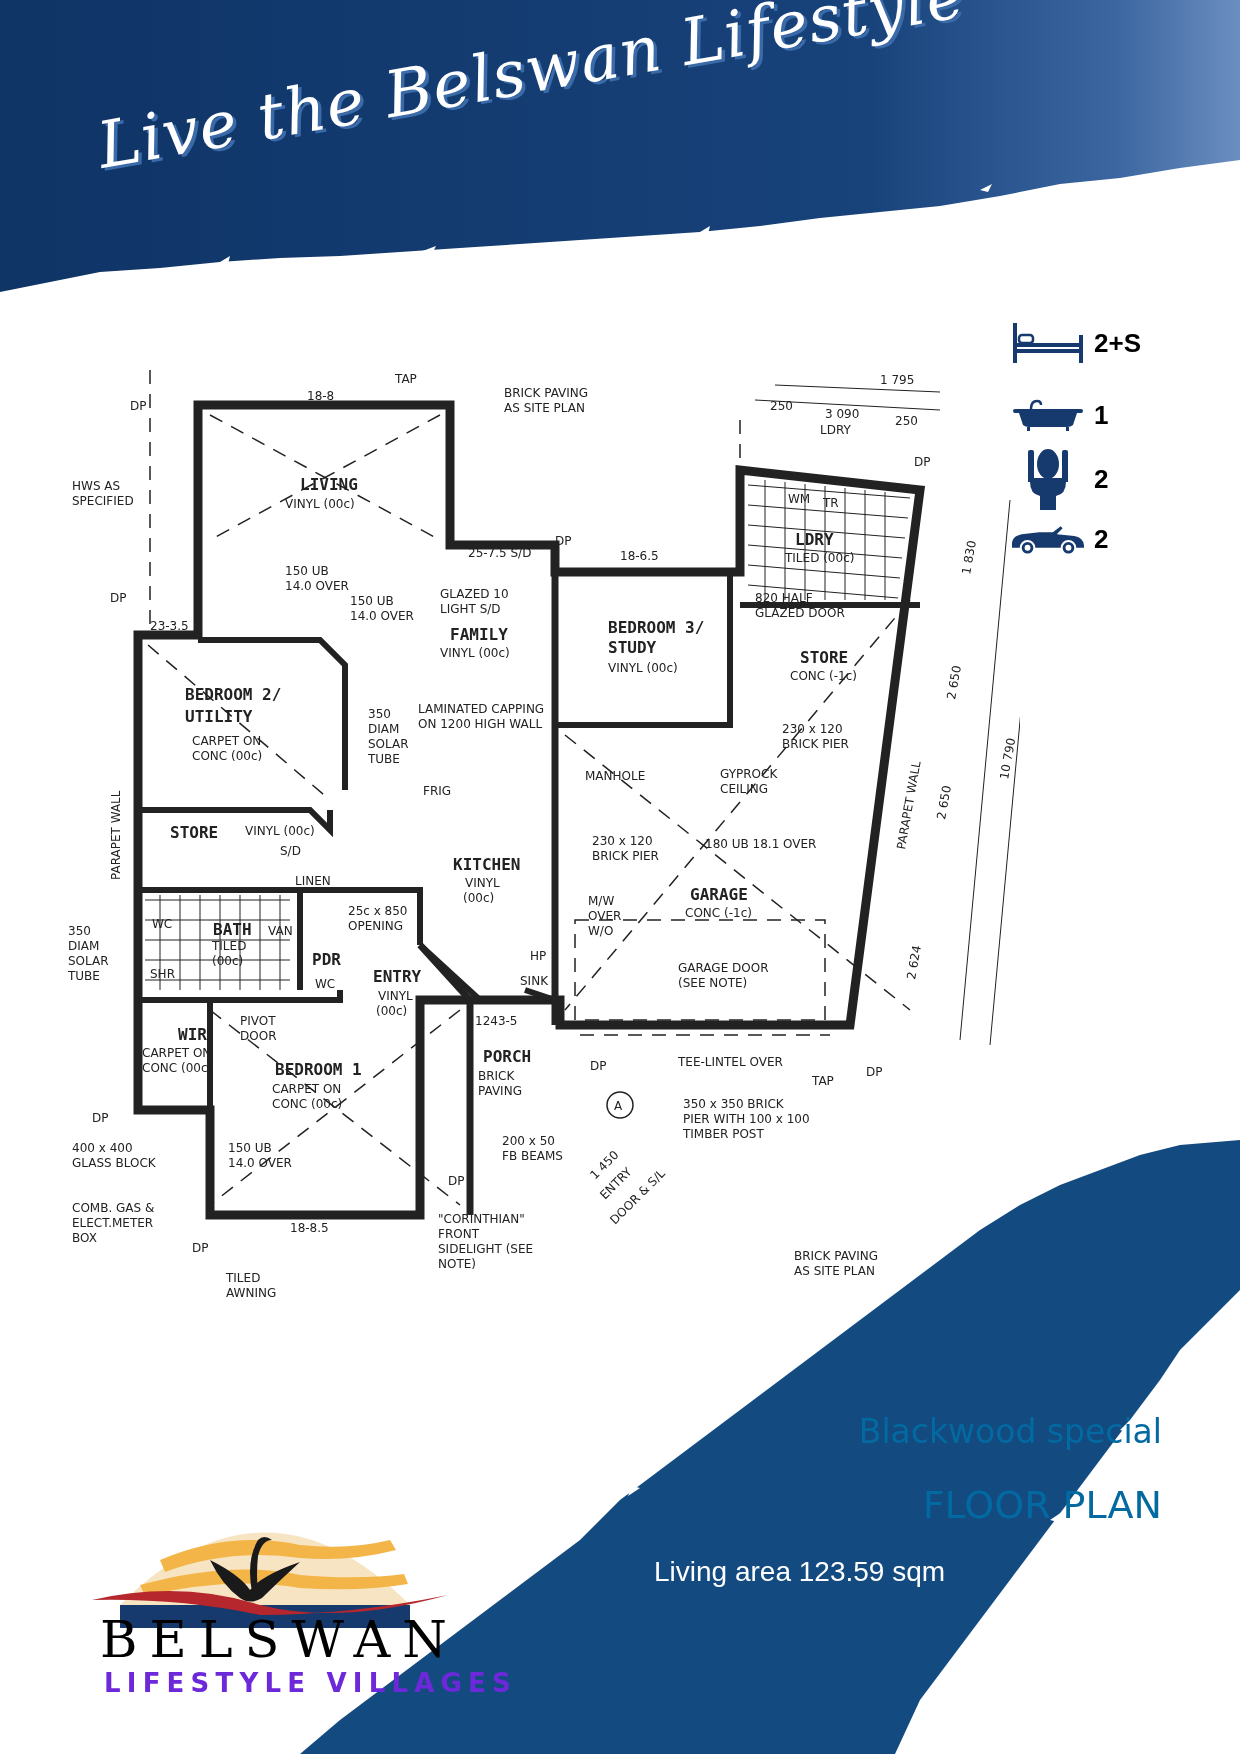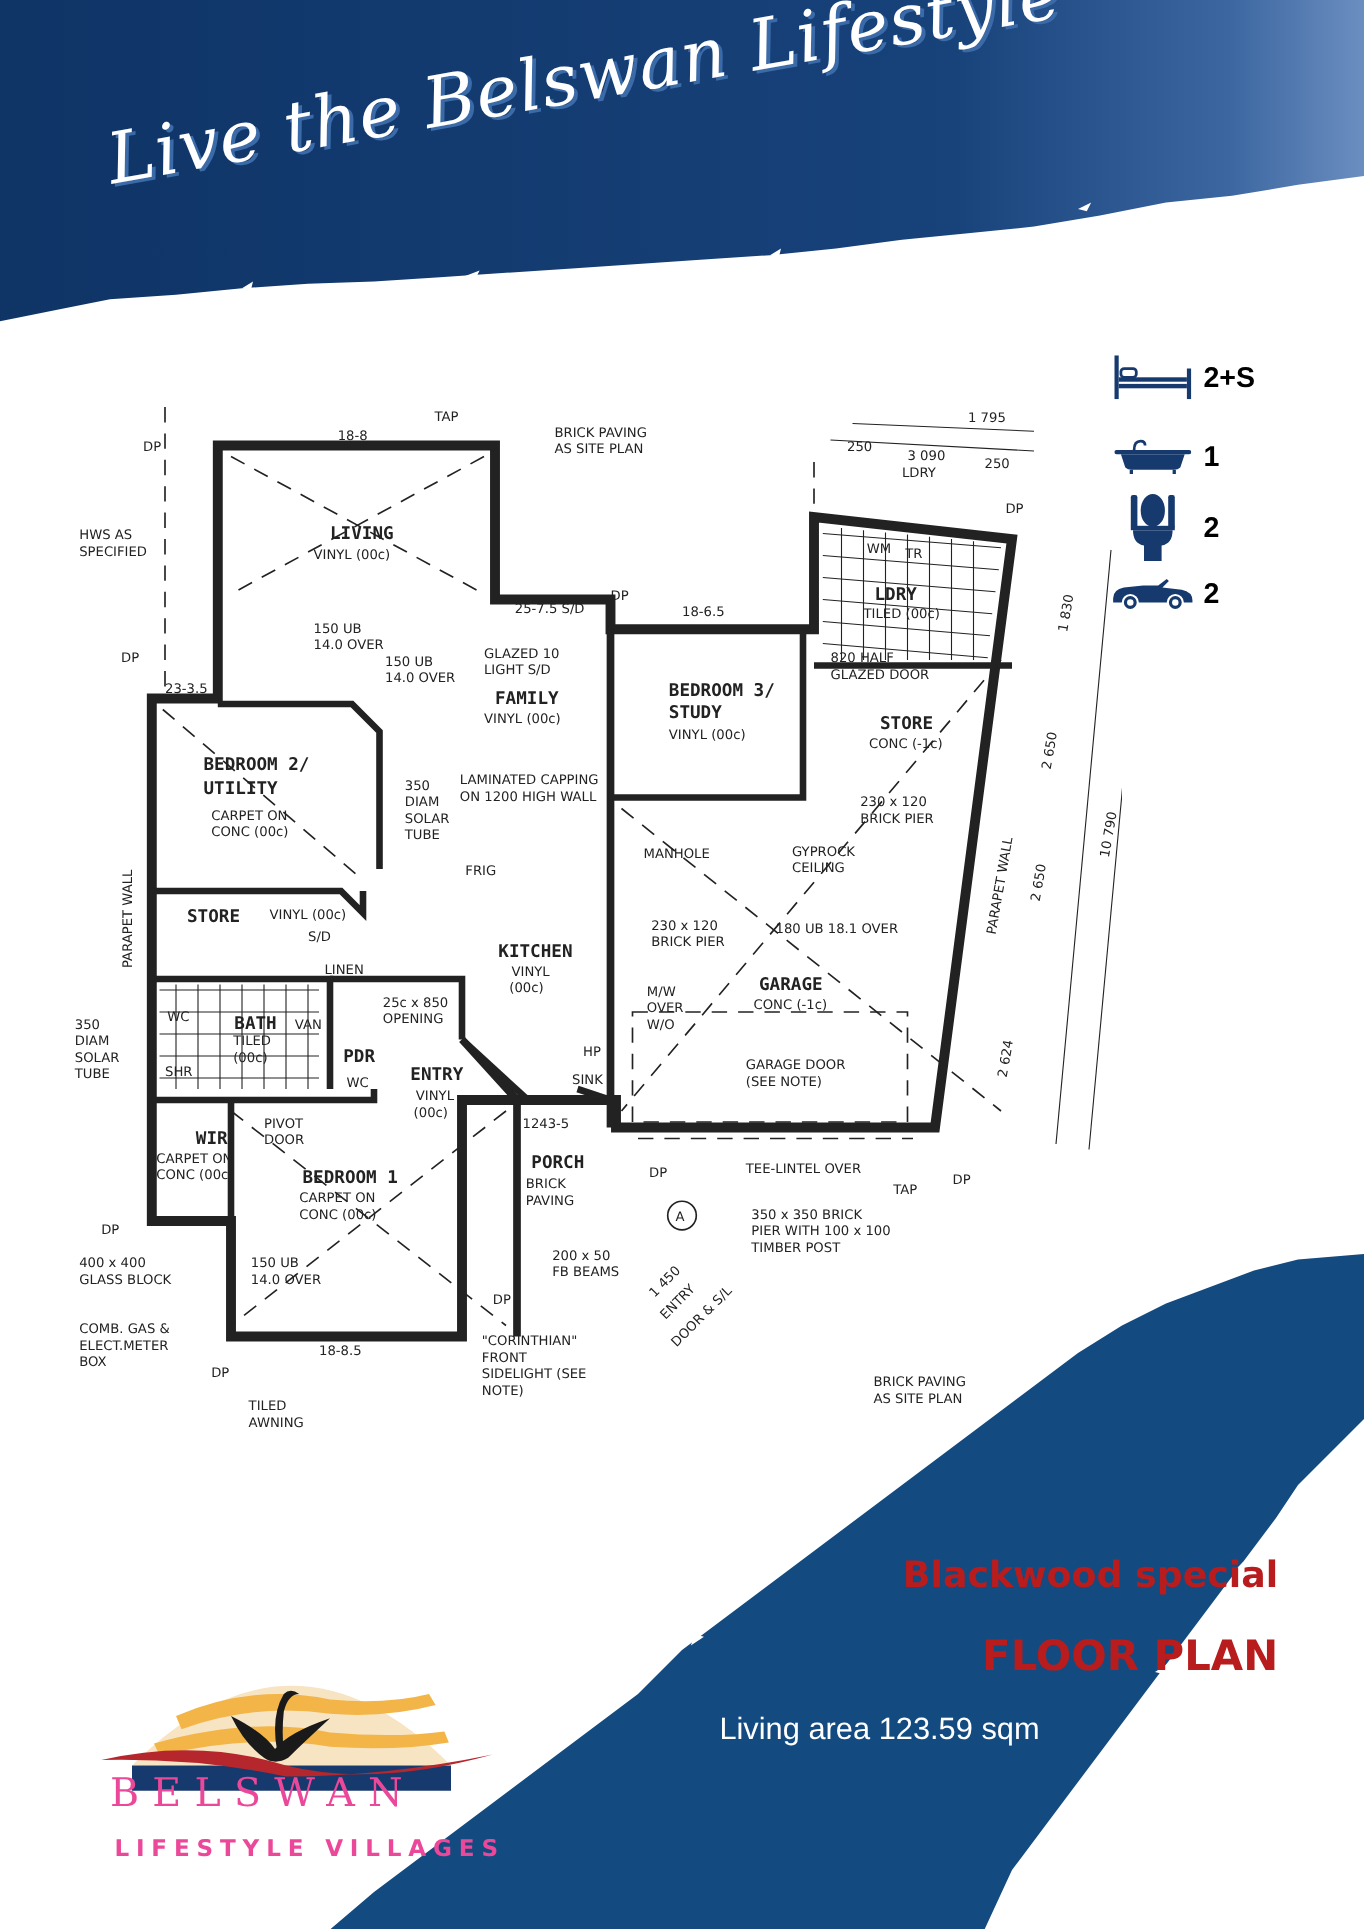--- a/index.html
+++ b/index.html
@@ -7,27 +7,27 @@
   #header-bg{position:absolute;left:0;top:0;width:1240px;height:320px;}
   #tagline{position:absolute;left:92px;top:110px;transform:rotate(-10deg);transform-origin:left top;
     font-family:"DejaVu Serif",serif;font-style:italic;font-size:64px;color:#ffffff;letter-spacing:1px;
     text-shadow:3px 3px 0 #3a6aa8;white-space:nowrap;}
   #footer-stroke{position:absolute;left:0;top:1140px;width:1240px;height:614px;}
   .stats{position:absolute;left:1010px;top:315px;width:220px;}
   .stat{position:absolute;left:0;display:flex;align-items:center;}
   .stat .ic{width:76px;height:56px;display:flex;align-items:center;justify-content:center;}
   .stat .val{font-family:"Liberation Sans",sans-serif;font-weight:bold;font-size:26px;color:#000;margin-left:8px;text-align:right;}
   #plan{position:absolute;left:60px;top:360px;width:960px;height:940px;}
-  .title-block{position:absolute;right:78px;text-align:left;color:#b91c1c;font-family:"DejaVu Sans",sans-serif;font-weight:bold;}
+  .title-block{position:absolute;right:78px;text-align:left;color:#0369a1;font-family:"DejaVu Sans",sans-serif;font-weight:normal;}
   #t-name{top:1412px;font-size:33px;}
   #t-sub{top:1483px;font-size:38px;}
   #t-area{position:absolute;left:654px;top:1556px;color:#fff;font-family:Liberation Sans, sans-serif;font-size:28px;}
   #logo{position:absolute;left:62px;top:1500px;width:400px;height:230px;}
-  #logo-name{position:absolute;left:100px;top:1610px;font-family:"DejaVu Serif",serif;font-size:36px;letter-spacing:12px;color:#ec4899;text-align:center;}
-  #logo-tag{position:absolute;left:104px;top:1668px;font-family:"DejaVu Sans",sans-serif;font-weight:bold;font-size:21px;letter-spacing:6.2px;color:#ec4899;}
+  #logo-name{position:absolute;left:100px;top:1610px;font-family:"DejaVu Serif",serif;font-size:51px;letter-spacing:12px;color:#000000;text-align:center;}
+  #logo-tag{position:absolute;left:104px;top:1668px;font-family:"DejaVu Sans",sans-serif;font-weight:bold;font-size:26px;letter-spacing:6.2px;color:#6d28d9;}
   .pl{font-family:"DejaVu Sans",sans-serif;font-size:12px;fill:#222;}
   .rm{font-family:"DejaVu Sans Mono",monospace;font-size:16px;font-weight:bold;fill:#222;}
 </style>
 </head>
 <body>
 
 <svg id="header-bg" viewBox="0 0 1240 320" preserveAspectRatio="none">
   <defs>
     <linearGradient id="hg" x1="0" y1="0" x2="1" y2="0">
       <stop offset="0" stop-color="#0f3466"></stop>

